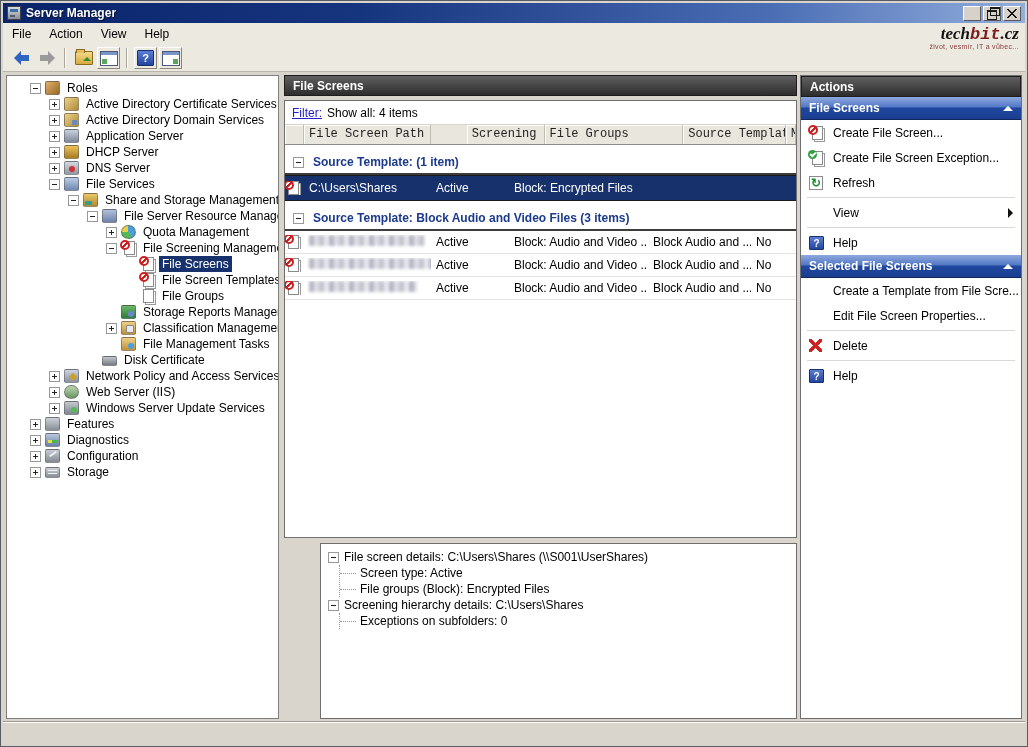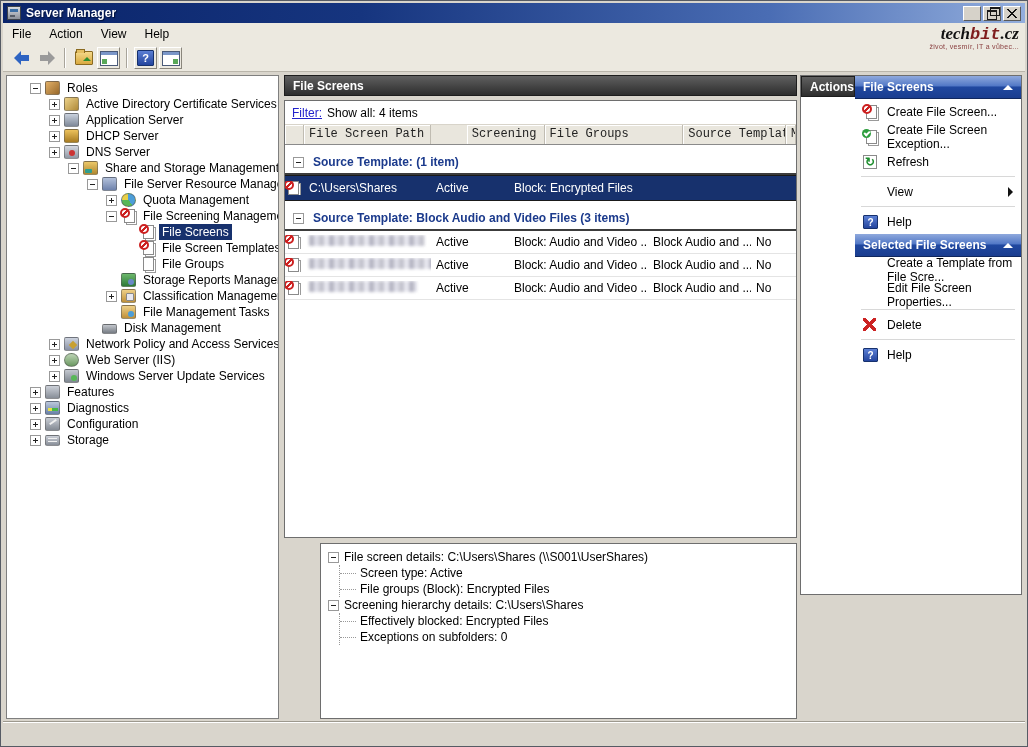--- a/index.html
+++ b/index.html
@@ -56,22 +56,22 @@
   
   .logo{position:absolute;right:9px;top:25px;width:150px;text-align:right;}
   .logo .brand{font-family:"Liberation Serif",serif;font-style:italic;font-weight:bold;font-size:17px;color:#111;line-height:17px;}
   .logo .brand b{color:#7f1d1d;font-family:Liberation Mono, monospace;}
   .logo .tagline{font-size:7px;color:#8a4040;letter-spacing:.3px;}
 
   
   .tree-panel{position:absolute;left:6px;top:75px;width:273px;height:644px;background:#fff;
     border:1px solid #7f7f7f;box-sizing:border-box;overflow:hidden;padding-top:4px;}
   .center-panel{position:absolute;left:284px;top:75px;width:513px;height:644px;display:flex;flex-direction:column;}
-  .actions-panel{position:absolute;left:800px;top:75px;width:222px;height:520px;background:#fff;
-    border:1px solid #6e6e6e;box-sizing:border-box;display:flex;flex-direction:row;overflow:hidden;}
+  .actions-panel{position:absolute;left:800px;top:75px;width:222px;height:644px;background:#fff;
+    border:1px solid #6e6e6e;box-sizing:border-box;display:flex;flex-direction:column;overflow:hidden;}
   .statusbar{position:absolute;left:3px;bottom:3px;width:1022px;height:21px;background:#d9d5cc;
     border-top:1px solid #fff;box-shadow:0 -1px 0 #9d998e;}
 
   .dark-bar{height:21px;background:linear-gradient(180deg,#606060,#2d2d2d);color:#fff;font-weight:bold;
     display:flex;align-items:center;padding-left:8px;border:1px solid #1d1d1d;box-sizing:border-box;flex:0 0 auto;}
 
   
   .tree-row{height:16px;display:flex;align-items:center;white-space:nowrap;cursor:default;}
   .tree-indent{flex:0 0 auto;}
   .expander{flex:0 0 11px;width:11px;height:11px;border:1px solid #999;background:#fff;position:relative;box-sizing:border-box;margin-right:4px;}
@@ -238,34 +238,46 @@
     </div>
     <div class="tree-row">
       <span class="tree-indent" style="width: 42px;"></span>
       <span class="expander plus"></span>
       <span class="ticon" data-icon="adcs"></span>
       <span class="tree-label">Active Directory Certificate Services</span>
     </div>
     <div class="tree-row">
       <span class="tree-indent" style="width: 42px;"></span>
       <span class="expander plus"></span>
+      <span class="ticon" data-icon="adds"></span>
+      <span class="tree-label">Active Directory Domain Services</span>
+    </div>
+    <div class="tree-row">
+      <span class="tree-indent" style="width: 42px;"></span>
+      <span class="expander plus"></span>
       <span class="ticon" data-icon="appserver"></span>
       <span class="tree-label">Application Server</span>
     </div>
     <div class="tree-row">
       <span class="tree-indent" style="width: 42px;"></span>
       <span class="expander plus"></span>
       <span class="ticon" data-icon="dhcp"></span>
       <span class="tree-label">DHCP Server</span>
     </div>
     <div class="tree-row">
       <span class="tree-indent" style="width: 42px;"></span>
       <span class="expander plus"></span>
       <span class="ticon" data-icon="dns"></span>
       <span class="tree-label">DNS Server</span>
+    </div>
+    <div class="tree-row">
+      <span class="tree-indent" style="width: 42px;"></span>
+      <span class="expander minus"></span>
+      <span class="ticon" data-icon="fileservices"></span>
+      <span class="tree-label">File Services</span>
     </div>
     <div class="tree-row">
       <span class="tree-indent" style="width: 61px;"></span>
       <span class="expander minus"></span>
       <span class="ticon" data-icon="shares"></span>
       <span class="tree-label">Share and Storage Management</span>
     </div>
     <div class="tree-row">
       <span class="tree-indent" style="width: 80px;"></span>
       <span class="expander minus"></span>
@@ -328,21 +340,21 @@
     <div class="tree-row">
       <span class="tree-indent" style="width: 99px;"></span>
       <span class="exp-space"></span>
       <span class="ticon" data-icon="fmtasks"></span>
       <span class="tree-label">File Management Tasks</span>
     </div>
     <div class="tree-row">
       <span class="tree-indent" style="width: 80px;"></span>
       <span class="exp-space"></span>
       <span class="ticon" data-icon="disk"></span>
-      <span class="tree-label">Disk Management</span>
+      <span class="tree-label">Disk Certificate</span>
     </div>
     <div class="tree-row">
       <span class="tree-indent" style="width: 42px;"></span>
       <span class="expander plus"></span>
       <span class="ticon" data-icon="npas"></span>
       <span class="tree-label">Network Policy and Access Services</span>
     </div>
     <div class="tree-row">
       <span class="tree-indent" style="width: 42px;"></span>
       <span class="expander plus"></span>
@@ -476,24 +488,20 @@
           <span>File groups (Block): Encrypted Files</span>
         </div>
       </div>
       <div class="d-row">
         <span class="expander minus"></span>
         <span>Screening hierarchy details: C:\Users\Shares</span>
       </div>
       <div class="d-children">
         <div class="d-row">
           <span class="d-dots"></span>
-          <span>Effectively blocked: Encrypted Files</span>
-        </div>
-        <div class="d-row">
-          <span class="d-dots"></span>
           <span>Exceptions on subfolders: 0</span>
         </div>
       </div>
     </div>
 </div>
 
 <div class="actions-panel">
   <div class="dark-bar">
     <span>Actions</span>
   </div>

